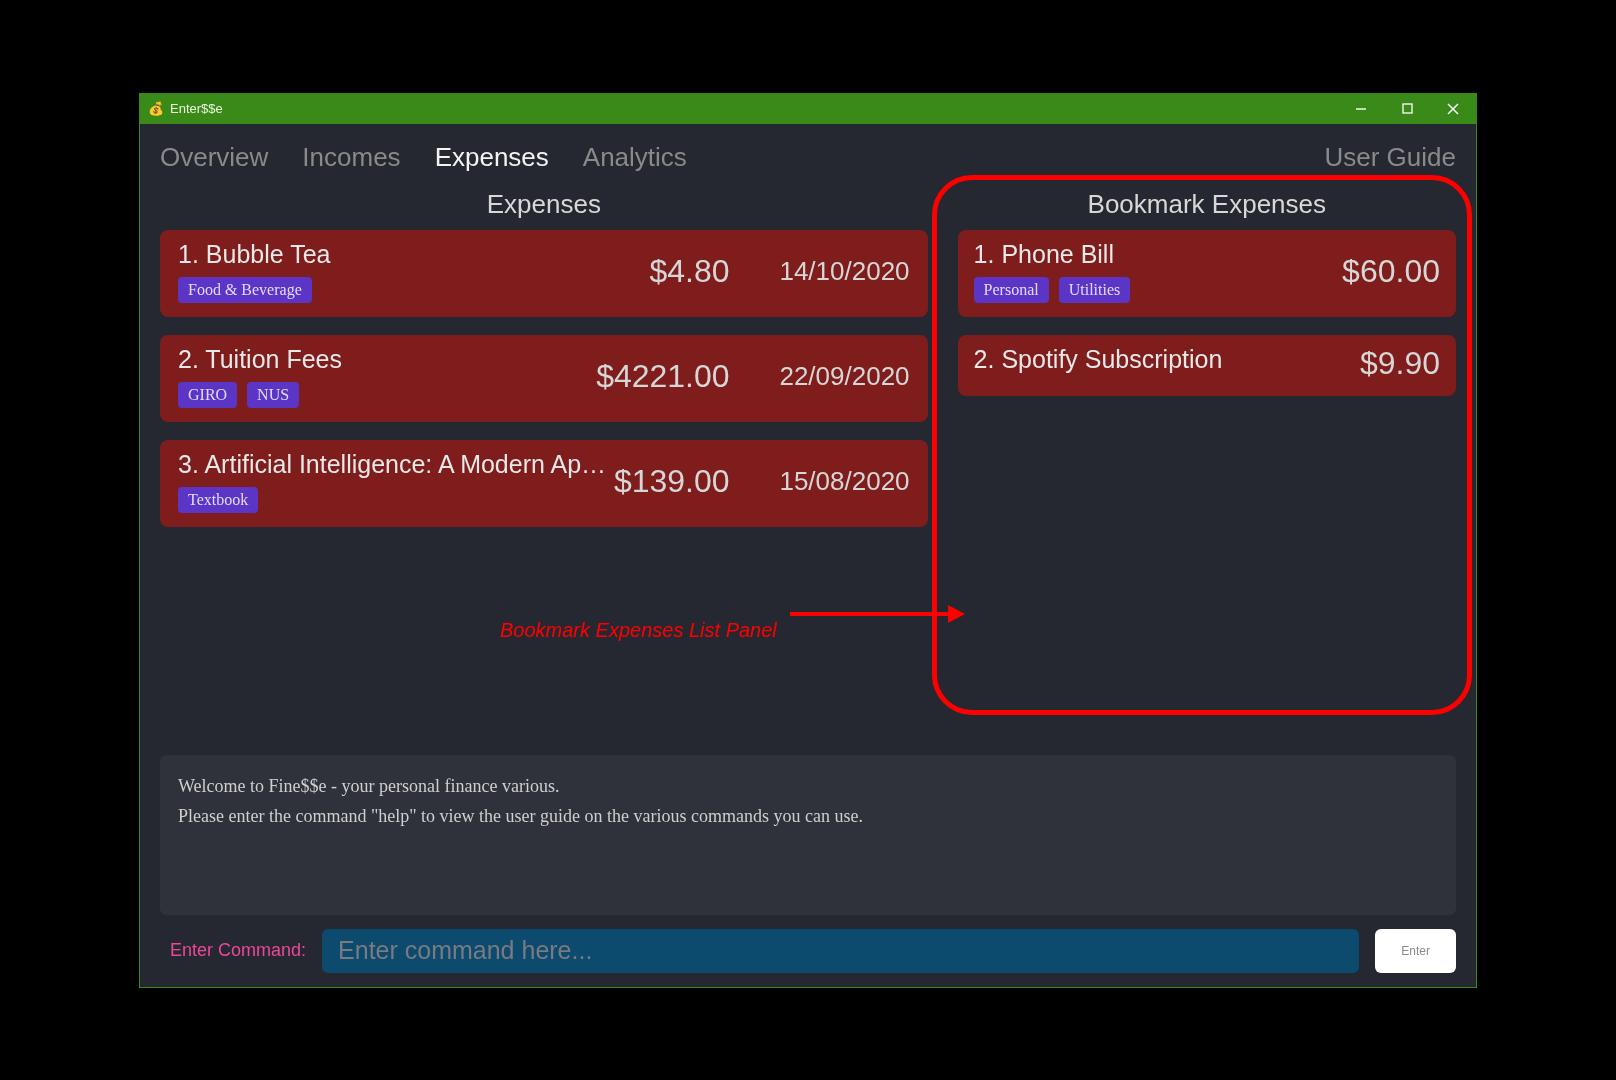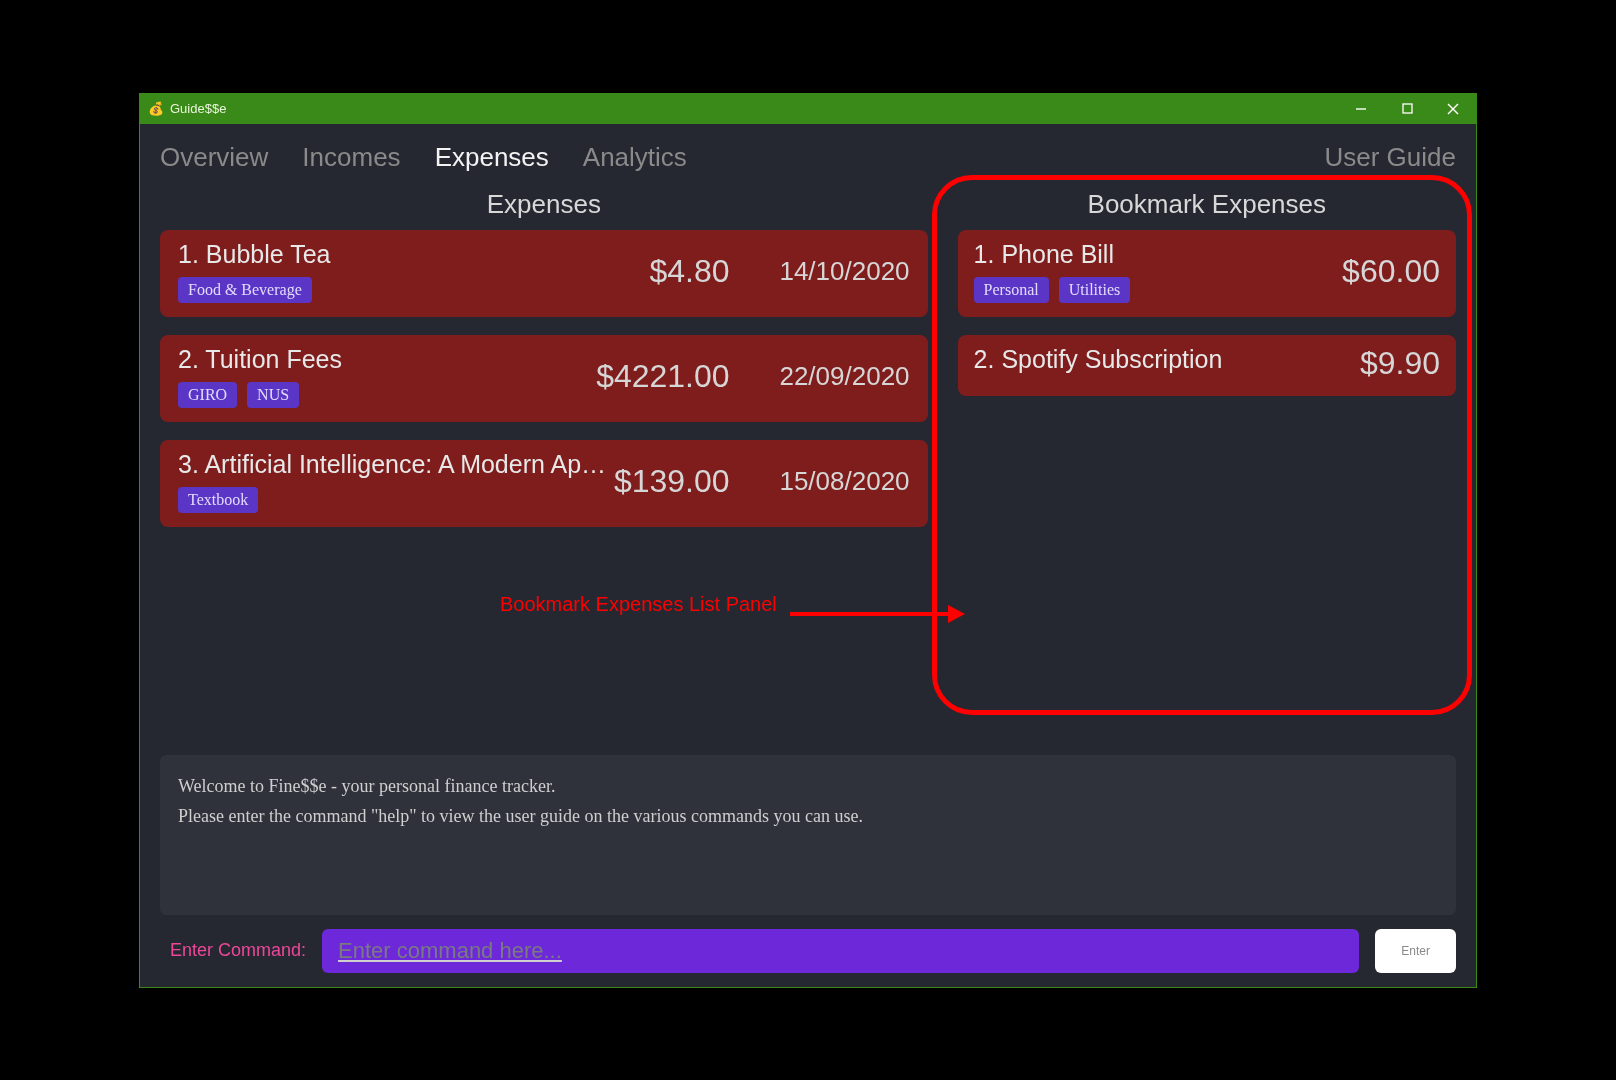--- a/index.html
+++ b/index.html
@@ -154,49 +154,48 @@
     margin-top:14px;
   }
   .cmdlabel {
     color:#ec4899;
     font-size:18px;
     white-space:nowrap;
     padding-left:10px;
   }
   .cmdinput {
     flex:1;
-    background:#6d28d9;
+    background:#0c4a6e;
     border:none;
     border-radius:6px;
     height:44px;
     color:#cfcfcf;
-    font-size:22px;
+    font-size:25px;
     padding:0 16px;
     outline:none;
-    text-decoration:underline;
   }
   .cmdinput::placeholder { color:#7a7a82; }
   .enterbtn {
     background:#ffffff;
     color:#8a8a8a;
     border:none;
     border-radius:6px;
     height:44px;
     padding:0 26px;
     font-size:12px;
   }
 </style>
 </head>
 <body>
 
 <div class="frame">
 
   <div class="titlebar">
     <span class="appicon">💰</span>
-    <span class="title">Guide$$e</span>
+    <span class="title">Enter$$e</span>
     <div class="winbtns">
       <div class="winbtn">
         <svg width="12" height="12">
             <line x1="1" y1="6" x2="11" y2="6" stroke-width="1.4"></line>
           </svg>
       </div>
       <div class="winbtn">
         <svg width="11" height="11">
             <rect x="1" y="1" width="9" height="9" fill="none" stroke-width="1.3"></rect>
           </svg>
@@ -261,21 +260,21 @@
               <span>Artificial Intelligence: A Modern App...</span>
             </div>
             <div class="tags">
               <span class="tag">Textbook</span>
             </div>
           </div>
           <div class="card-amount">$139.00</div>
           <div class="card-date">15/08/2020</div>
         </div>
 
-        <div class="annotation-label" style="left:340px; top:410px;">Bookmark Expenses List Panel</div>
+        <div class="annotation-label" style="left:340px; top:436px;font-style:italic;">Bookmark Expenses List Panel</div>
         <svg class="annotation-arrow" style="left:630px; top:418px;" width="175" height="26">
           <line x1="0" y1="13" x2="160" y2="13" stroke="#ff0000" stroke-width="4"></line>
           <polygon points="158,4 175,13 158,22" fill="#ff0000"></polygon>
         </svg>
       </div>
 
       <div class="rightpanel">
         <div class="annotation-box" style="left:-6px; top:-8px; right:-16px; height:540px;"></div>
 
         <div class="panel-title">Bookmark Expenses</div>
@@ -300,21 +299,21 @@
               <span>2.</span>
               <span>Spotify Subscription</span>
             </div>
           </div>
           <div class="card-amount">$9.90</div>
         </div>
       </div>
     </div>
 
     <div class="console">
-      <div>Welcome to Fine$$e - your personal finance tracker.</div>
+      <div>Welcome to Fine$$e - your personal finance various.</div>
       <div>Please enter the command "help" to view the user guide on the various commands you can use.</div>
     </div>
 
     <div class="cmdrow">
       <span class="cmdlabel">Enter Command:</span>
       <input class="cmdinput" placeholder="Enter command here..." style="">
       <button class="enterbtn">Enter</button>
     </div>
 
   </div>

